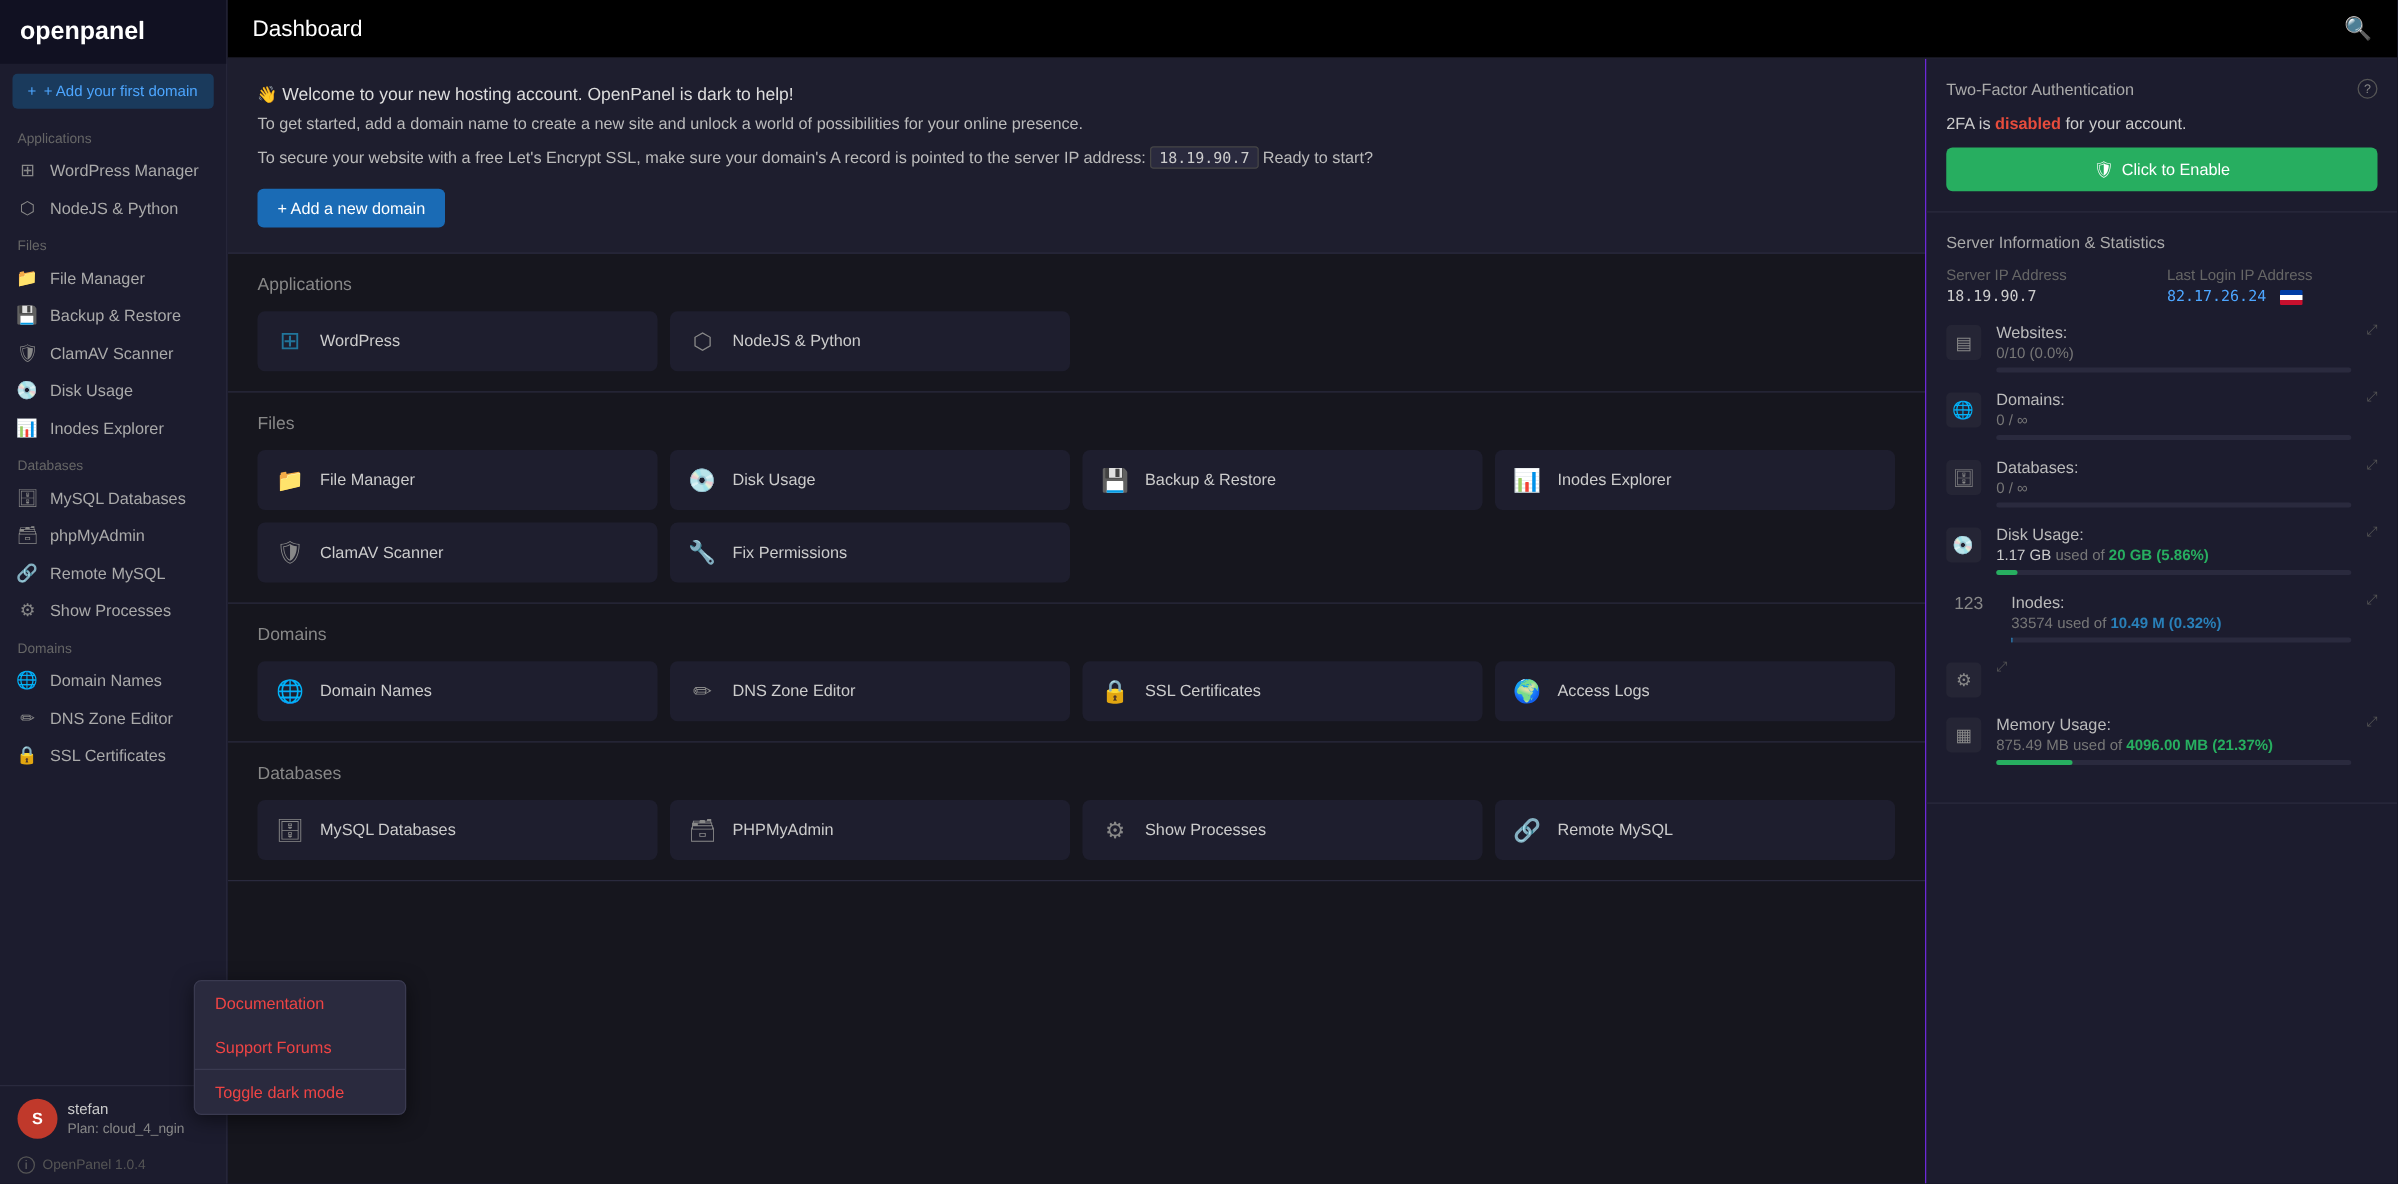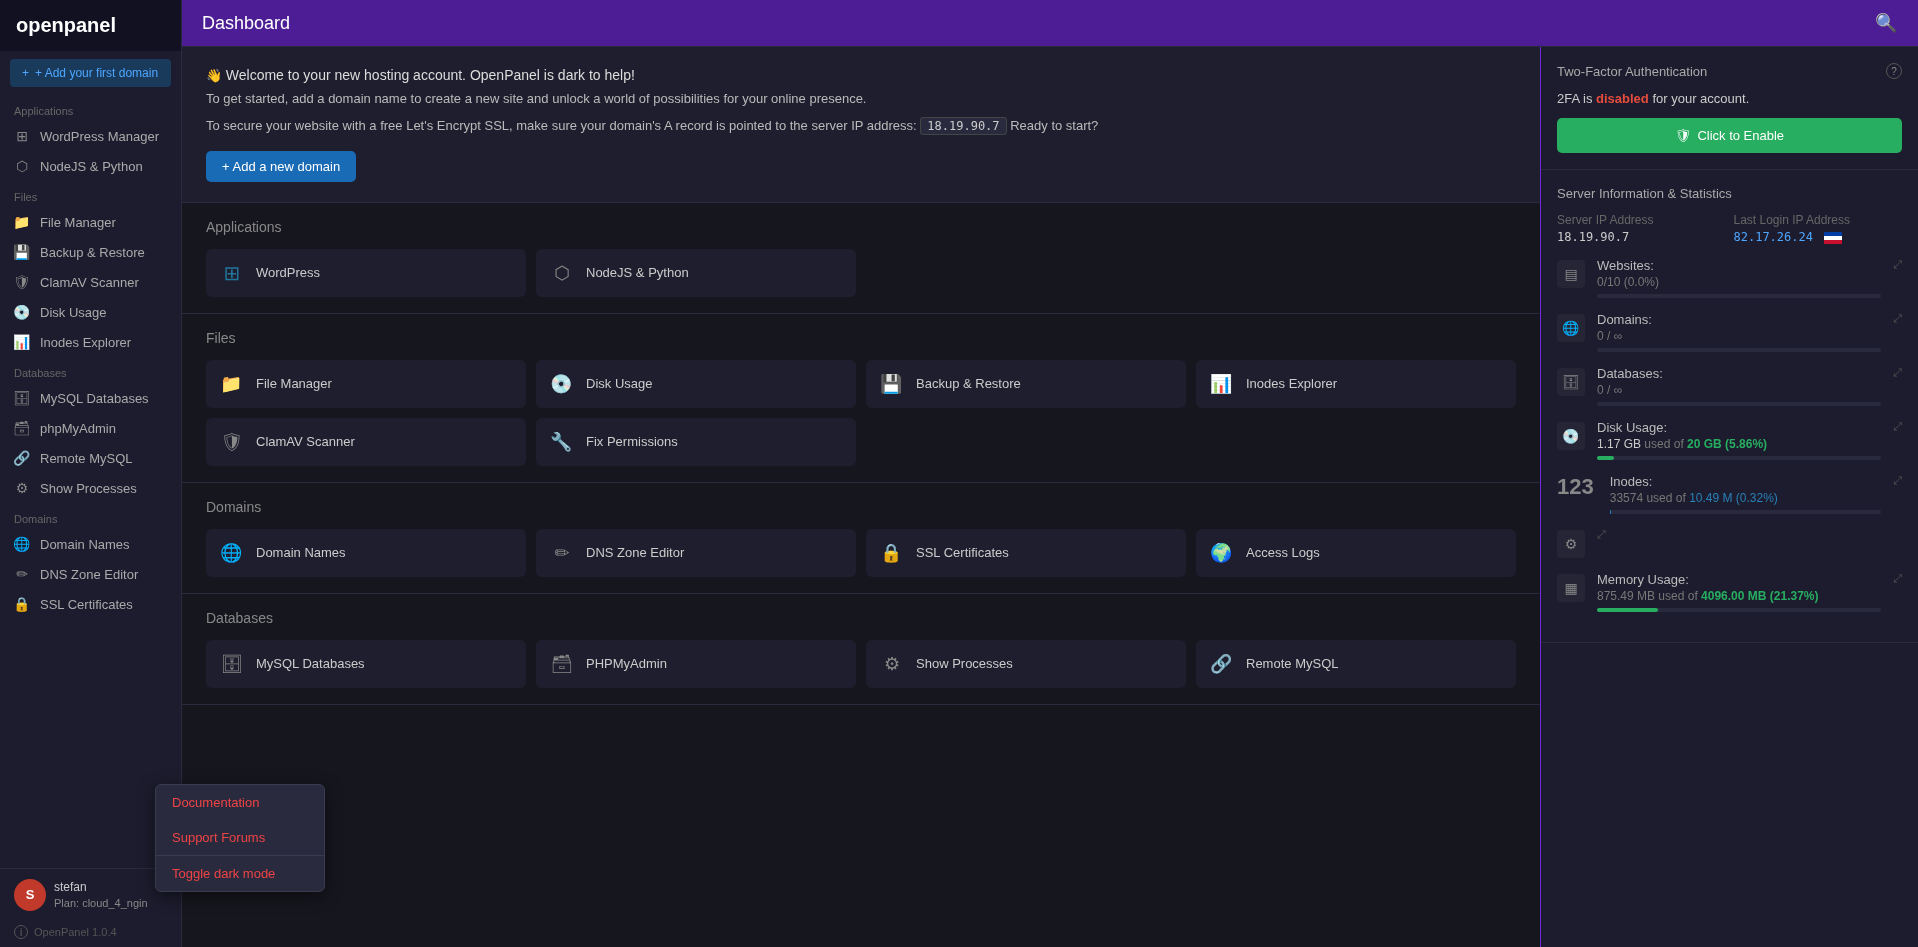--- a/index.html
+++ b/index.html
@@ -19,21 +19,21 @@
     .user-info .plan { color: #888; font-size: 11px; }
     .version-bar { padding: 4px 14px 8px; font-size: 11px; color: #555; display: flex; align-items: center; gap: 6px; }
 
     
     .context-menu { position: absolute; left: 155px; bottom: 55px; background: #2a2a3e; border: 1px solid #3a3a50; border-radius: 6px; min-width: 170px; z-index: 100; box-shadow: 0 4px 16px rgba(0,0,0,0.5); }
     .context-menu-item { padding: 10px 16px; color: #ef4444; cursor: pointer; font-size: 13px; }
     .context-menu-divider { border: none; border-top: 1px solid #3a3a50; }
 
     
     .main { flex: 1; display: flex; flex-direction: column; overflow: hidden; }
-    .topbar { background: #4c1d95; padding: 12px 20px; display: flex; align-items: center; justify-content: space-between; border-bottom: 1px solid #2a2a3e; }
+    .topbar { background: #000000; padding: 12px 20px; display: flex; align-items: center; justify-content: space-between; border-bottom: 1px solid #2a2a3e; }
     .topbar-title { font-size: 18px; color: #fff; font-weight: 500; }
     .search-icon-btn { background: none; border: none; color: #888; cursor: pointer; font-size: 18px; }
 
     .content-area { display: flex; flex: 1; overflow: hidden; }
     .dashboard-main { flex: 1; overflow-y: auto; padding: 0; background: #16161e; }
 
     
     .welcome-banner { background: #1e1e2e; border-bottom: 1px solid #2a2a3e; padding: 20px 24px; }
     .welcome-banner p { color: #bbb; font-size: 13px; margin-top: 6px; line-height: 1.6; }
     .ip-badge { background: #2a2a3e; border: 1px solid #444; padding: 1px 6px; border-radius: 3px; font-family: monospace; color: #ccc; font-size: 12px; }
@@ -367,25 +367,25 @@
               <span style="color:#ccc;">1.17 GB</span> used of <span style="color:#27ae60;font-weight:bold;">20 GB (5.86%)</span>
             </div>
             <div class="stat-bar">
                 <div class="stat-bar-fill green" style="width:5.86%"></div>
               </div>
           </div>
           <span class="expand-icon">⤢</span>
         </div>
 
         <div class="stat-row">
-          <div style="font-size:22px;color:#888;margin-right:4px;font-weight:700;min-width:36px;text-align:left;">123</div>
+          <div style="font-size:14px;color:#888;margin-right:4px;font-weight:400;min-width:36px;text-align:center;">123</div>
           <div style="flex:1">
             <div class="stat-label">Inodes:</div>
             <div class="stat-value">
-              33574 used of <span style="color:#2980b9;font-weight:normal;">10.49 M (0.32%)</span>
+              33574 used of <span style="color:#2980b9;font-weight:bold;">10.49 M (0.32%)</span>
             </div>
             <div class="stat-bar">
                 <div class="stat-bar-fill blue" style="width:0.32%"></div>
               </div>
           </div>
           <span class="expand-icon">⤢</span>
         </div>
 
         <div class="stat-row">
           <div class="stat-icon">⚙</div>

